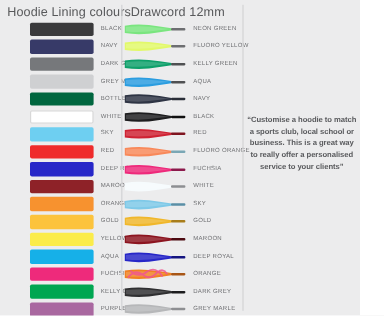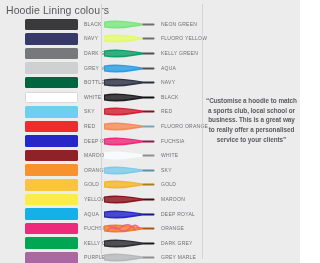--- a/index.html
+++ b/index.html
@@ -214,20 +214,21 @@
         <div class="lining-row">
           <div class="swatch" style="background: rgb(169, 104, 160);"></div>
           <div class="lining-label">PURPLE</div>
         </div>
       </div>
   </div>
 
   <div class="divider d1"></div>
 
   <div class="col col-drawcord">
+    <div class="heading">Drawcord 12mm</div>
     <div class="cord-list" id="cord-list">
         <div class="cord-row">
           <div class="cord-art">
             <svg width="56" height="11" viewBox="0 0 56 11">
               <path d="M1 2.4 Q14 0.3 30 3.1 L40 4.6 L40 6.4 L30 7.9 Q14 10.7 1 8.6 Z" fill="#7ae57f"></path>
               <path d="M2 3.6 Q16 2.0 30 4.3 L38 5.2 L30 6.2 Q16 8.6 2 7.2 Z" fill="#ffffff" opacity="0.16"></path>
               <rect x="39.5" y="4.4" width="12" height="2.1" rx="0.9" fill="#6d6e71"></rect>
             </svg>
           </div>
           <div class="cord-label">NEON GREEN</div>

